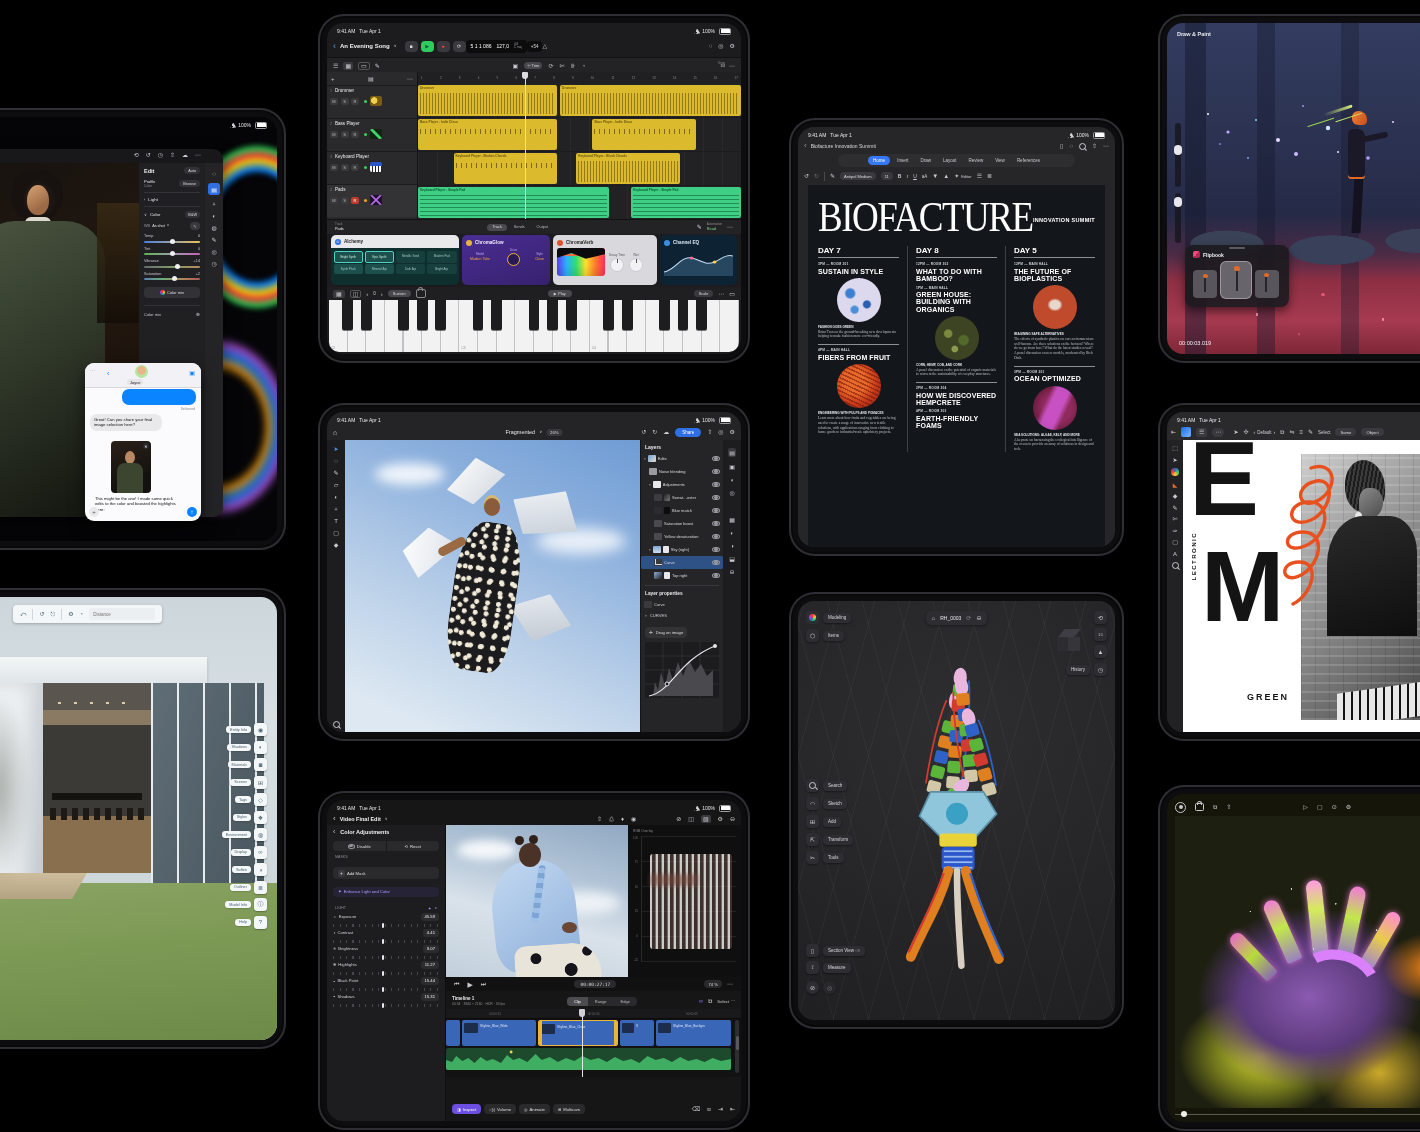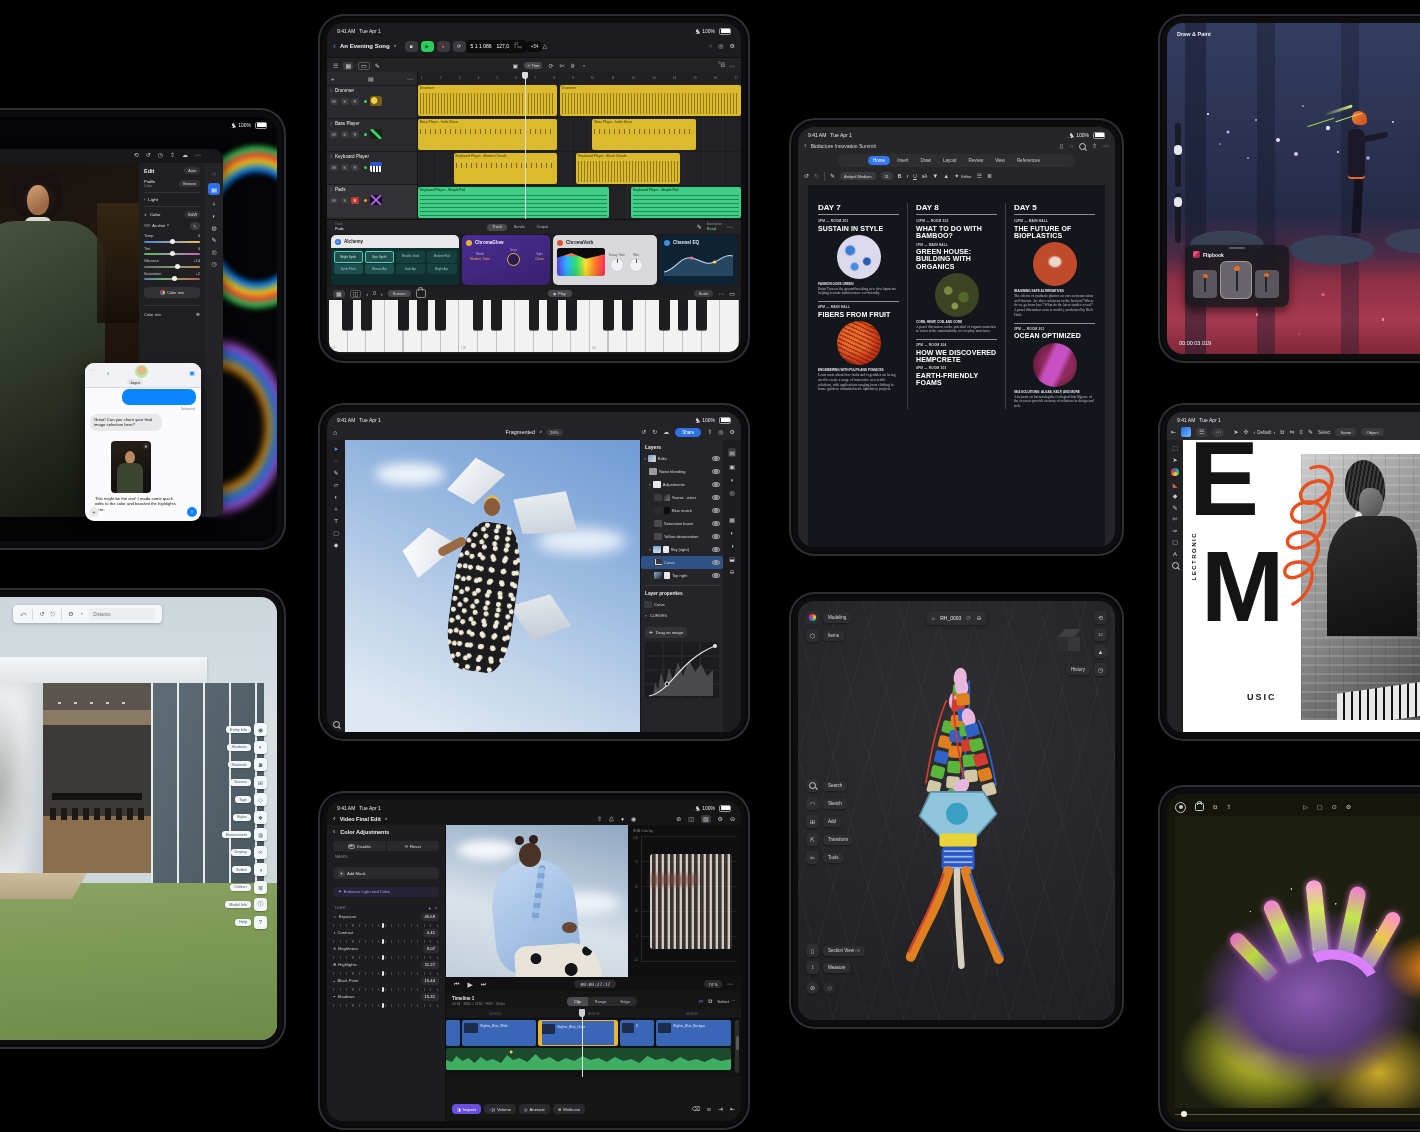--- a/index.html
+++ b/index.html
@@ -637,20 +637,24 @@
       <span class="ic">▲</span>
       <span class="row" style="gap:2px">
           <span class="ic">✦</span>
           <span style="font-size:4px">Editor</span>
         </span>
       <span class="ic">☰</span>
       <span class="ic">≣</span>
     </div>
 
     <div class="abs" style="left:10px;right:10px;top:58px;bottom:0;background:#13171b;padding:8px 10px;box-sizing:border-box;overflow:hidden">
+      <div style="position:relative">
+        <div style="font-family:'Liberation Serif',serif;font-size:37px;color:#fff;letter-spacing:-1.5px;transform:scaleY(1.12);transform-origin:top left;white-space:nowrap">BIOFACTURE</div>
+        <div style="position:absolute;right:0;top:24px;font-size:5.5px;font-weight:bold;color:#fff;letter-spacing:.3px">INNOVATION SUMMIT</div>
+      </div>
       <div class="row" style="align-items:stretch;gap:8px;margin-top:10px">
 
         <div style="flex:1">
           <div style="font-size:8px;font-weight:bold;color:#fff">DAY 7</div>
           <div class="wrule"></div>
           <div class="wcol-time" style="margin-top:4px">3PM — ROOM 201</div>
           <div class="wcol-head">SUSTAIN IN STYLE</div>
           <div class="wimg" style="background:radial-gradient(10px 10px at 30% 35%,#3a7fd0 0 40%,transparent 60%),radial-gradient(8px 8px at 68% 60%,#2a5fb0 0 40%,transparent 60%),radial-gradient(9px 9px at 40% 72%,#4a8fd8 0 35%,transparent 55%),radial-gradient(circle,#dcd8ee 0 70%,#b9b4d4 100%)"></div>
           <div class="wcol-label">FASHION GOES GREEN</div>
           <div class="wcol-p">Brian Tran on the ground-breaking new developments helping to make fashion more eco-friendly.</div>
@@ -908,21 +912,21 @@
       <span class="ic">A</span>
       <span class="ic">
           <span class="mag"></span>
         </span>
     </div>
 
     <div class="abs" style="left:16px;top:28px;right:0;bottom:0;background:#fff;overflow:hidden">
       <div style="position:absolute;left:6px;top:-14px;font-size:105px;font-weight:bold;color:#141414;font-family:'Liberation Sans',sans-serif;line-height:1">E</div>
       <div style="position:absolute;left:8px;top:92px;writing-mode:vertical-rl;transform:rotate(180deg);font-size:6px;font-weight:bold;letter-spacing:1.5px;color:#141414">LECTRONIC</div>
       <div style="position:absolute;left:18px;top:96px;font-size:100px;font-weight:bold;color:#141414;font-family:'Liberation Sans',sans-serif;line-height:1">M</div>
-      <div style="position:absolute;left:64px;top:252px;font-size:9px;font-weight:bold;letter-spacing:2px;color:#141414">USIC</div>
+      <div style="position:absolute;left:64px;top:252px;font-size:9px;font-weight:bold;letter-spacing:2px;color:#141414">GREEN</div>
       <div style="position:absolute;left:118px;top:14px;width:146px;bottom:12px;background:linear-gradient(135deg,#cfcfcf 0%,#9a9a9a 35%,#6a6a6a 70%,#3a3a3a 100%);overflow:hidden">
         <span class="abs" style="inset:0;background:repeating-linear-gradient(0deg,rgba(255,255,255,.14) 0 2px,transparent 2px 9px),repeating-linear-gradient(90deg,rgba(0,0,0,.1) 0 1px,transparent 1px 14px)"></span>
         <span class="abs" style="left:44px;top:6px;width:40px;height:52px;border-radius:50% 60% 40% 50%;background:repeating-linear-gradient(100deg,#1c1c1c 0 2px,#3c3c3c 2px 4px)"></span>
         <span class="abs" style="left:58px;top:34px;width:24px;height:30px;border-radius:45% 55% 60% 40%;background:linear-gradient(140deg,#8a8a8a,#4c4c4c)"></span>
         <span class="abs" style="left:54px;top:58px;width:7px;height:9px;border-radius:50%;background:#e8e8e8"></span>
         <span class="abs" style="left:26px;top:62px;width:90px;height:120px;border-radius:40% 30% 0 0;background:linear-gradient(160deg,#2a2a2a,#0e0e0e)"></span>
         <span class="abs" style="left:36px;bottom:0;right:0;height:34px;background:repeating-linear-gradient(90deg,#e8e8e8 0 6px,#141414 6px 8px);transform:skewY(-8deg)"></span>
       </div>
       <svg width="120" height="160" viewBox="0 0 120 160" style="position:absolute;left:58px;top:18px">
         <path d="M70,10 C95,2 98,30 78,42 C58,54 52,30 72,24 C96,16 92,52 70,62 C46,72 44,46 66,44 C92,42 88,78 64,88 C42,97 40,74 62,74 C86,74 80,108 58,118 C40,126 38,104 58,104 C80,104 72,136 52,146" fill="none" stroke="#e8501e" stroke-width="3.4" stroke-linecap="round"></path>

